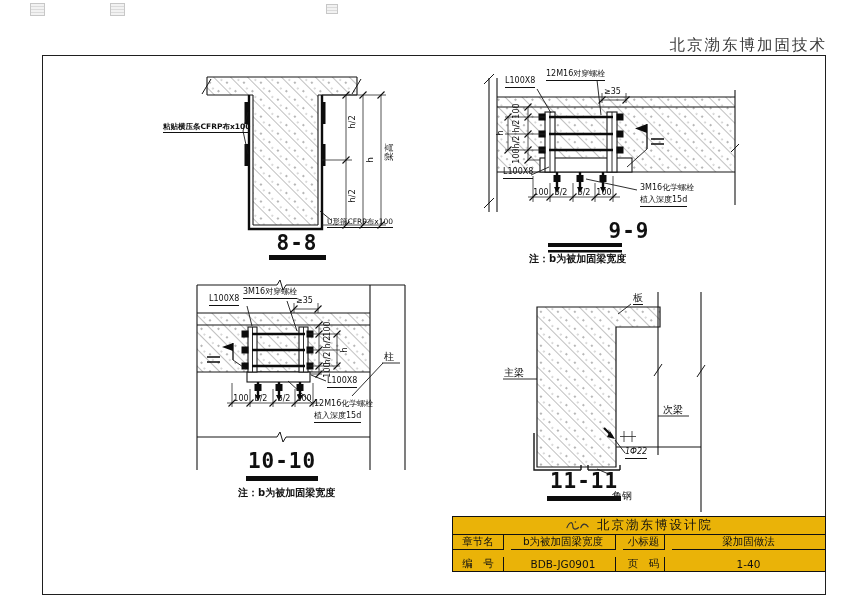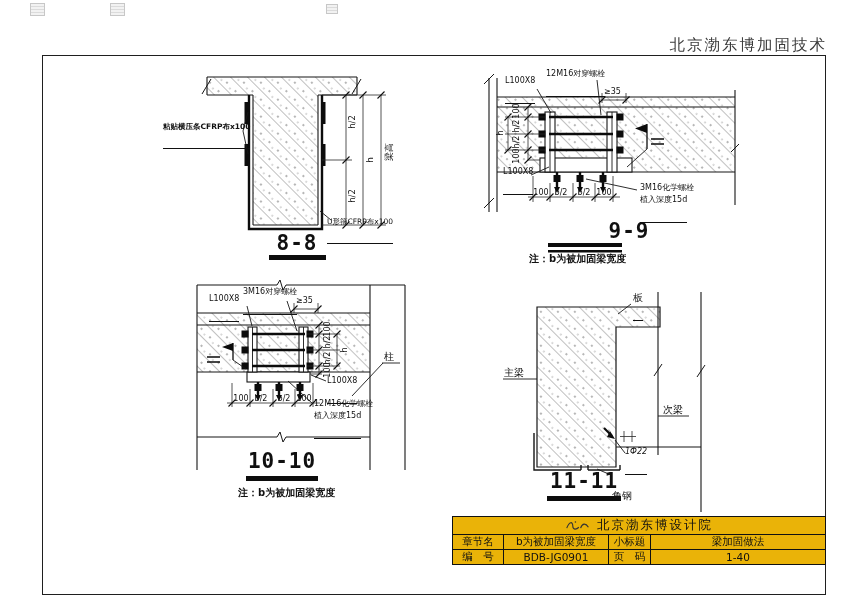--- a/index.html
+++ b/index.html
@@ -7,35 +7,35 @@
         font-family:"DejaVu Sans",sans-serif;color:#111;}
   .frame{position:absolute;left:42px;top:55px;width:784px;height:540px;
          border:1.6px solid #1f1f1f;box-sizing:border-box;}
   .hdr{position:absolute;right:36px;top:35px;font-family:"DejaVu Serif",serif;
        font-size:15.5px;letter-spacing:2px;color:#3a3a3a;}
   .artifact{position:absolute;border:1px solid #b5b5b5;background:
         repeating-linear-gradient(0deg,#eee 0 2px,#cfcfcf 2px 3px);opacity:.75;}
   svg.linework{position:absolute;left:0;top:0;}
   .lab{position:absolute;font-size:8px;line-height:1.1;white-space:nowrap;color:#111;}
   .lab10{font-size:10px;}
-  .ul{border-bottom:1px solid #111;padding-bottom:17px;}
+  .ul{border-bottom:1px solid #111;padding-bottom:1px;}
   .vlab{position:absolute;font-size:8.5px;white-space:nowrap;color:#111;
         transform:translate(-50%,-50%) rotate(-90deg);}
   .clab{position:absolute;font-size:8px;white-space:nowrap;color:#111;transform:translateX(-50%);}
   .dtitle{position:absolute;transform:translateX(-50%);font-family:"DejaVu Sans Mono",monospace;
         font-weight:bold;font-size:21px;letter-spacing:1px;color:#101010;}
   .dnote{position:absolute;font-size:10px;font-weight:600;color:#111;white-space:nowrap;}
   
   .tblock{position:absolute;left:452px;top:516px;width:374px;border:1.3px solid #111;
           background:#eab308;box-sizing:border-box;}
   .tb-r1{height:17px;border-bottom:1px solid #111;display:flex;align-items:center;
          justify-content:center;font-family:"DejaVu Serif",serif;font-size:12.5px;
          letter-spacing:2px;}
   .tb-logo{margin-right:6px;}
-  .tb-grid{display:grid;grid-template-columns:51px 105px 42px auto;}
+  .tb-grid{display:grid;grid-template-columns:51px 105px 42px auto;gap:7px;}
   .tb-grid .c{height:14px;border-right:1px solid #111;border-bottom:1px solid #111;
         display:flex;align-items:center;justify-content:center;font-size:10.5px;
         white-space:nowrap;overflow:hidden;}
   .tb-grid .c:nth-child(4n){border-right:none;}
   .tb-grid .c:nth-child(n+5){border-bottom:none;}
 </style>
 </head>
 <body>
 
 <div class="page">

